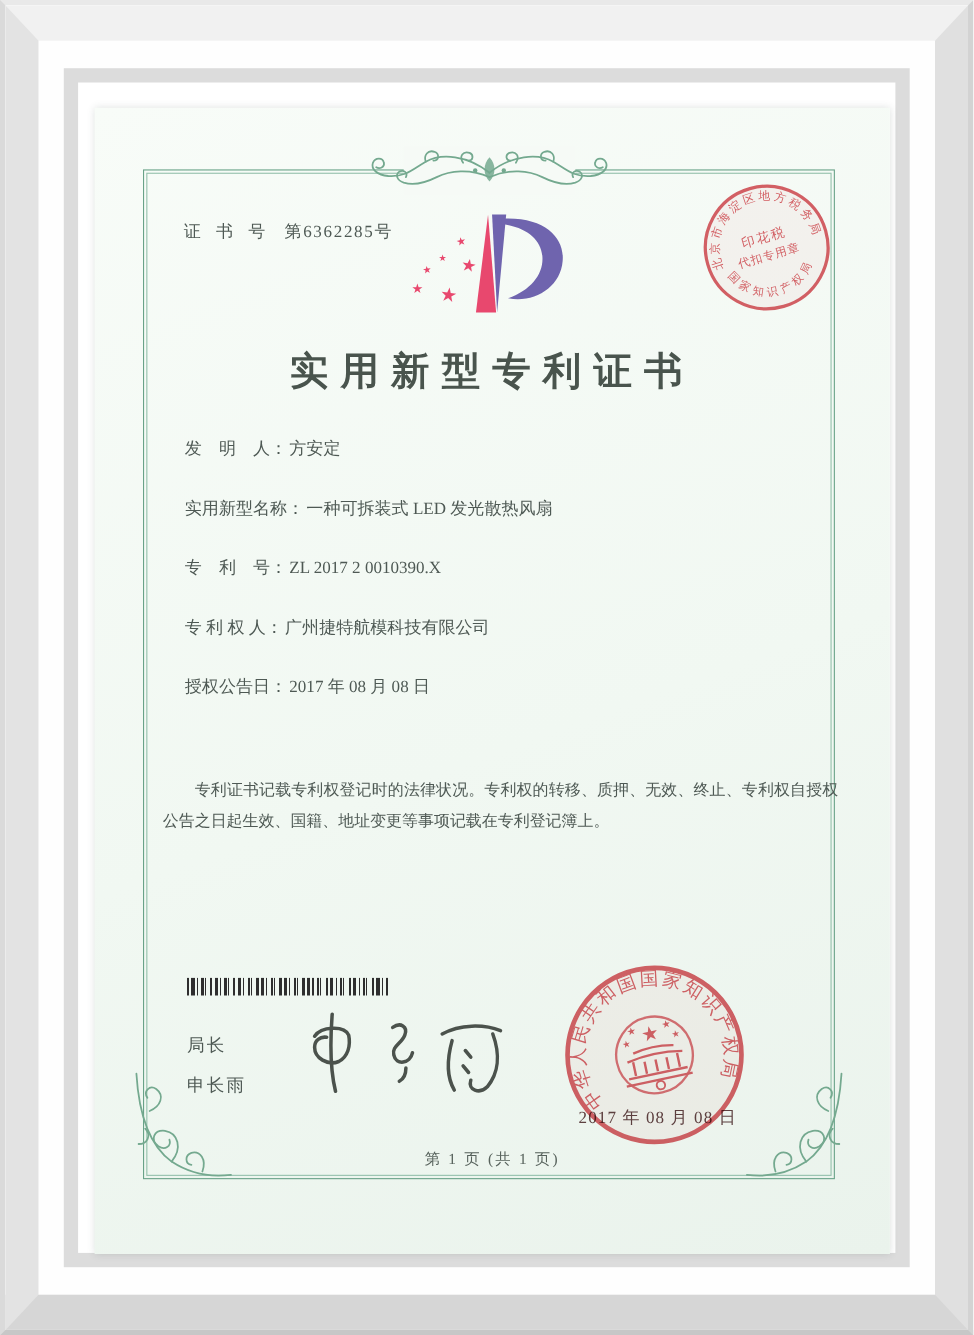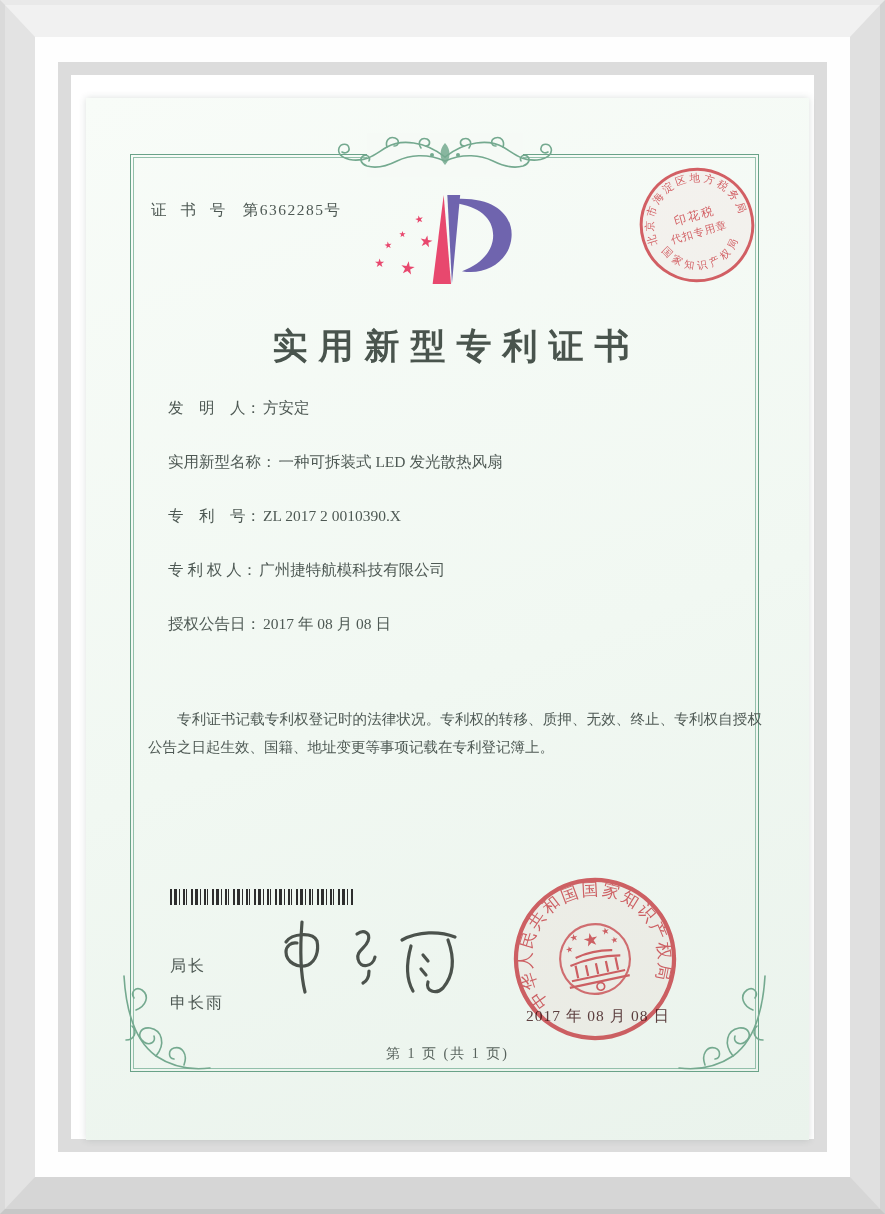--- a/index.html
+++ b/index.html
@@ -17,42 +17,42 @@
   .paper{position:absolute;left:86px;right:76px;top:98px;bottom:74px;
          background:linear-gradient(160deg,#f8fcf8 0%,#f1f8f2 55%,#eaf3ec 100%);
          box-shadow:0 0 7px rgba(60,80,70,.18);color:var(--ink,#4e5954);}
   .deco-border{position:absolute;left:44px;top:56px;width:629px;height:918px;
                border:1px solid #69a288;}
   .deco-border-inner{position:absolute;inset:2px;border:1px solid #93c0ab;}
   .flourish-top{position:absolute;left:239px;top:35px;}
   .flourish-bl{position:absolute;left:33px;top:872px;}
   .flourish-br{position:absolute;left:589px;top:872px;}
   
-  .cert-no{position:absolute;left:65px;top:102px;font-size:15.5px;letter-spacing:1.5px;}
+  .cert-no{position:absolute;left:81px;top:102px;font-size:15.5px;letter-spacing:1.5px;}
   .cert-no .lbl{margin-right:7px;letter-spacing:5px;}
   .logo{position:absolute;left:277px;top:88px;}
   .tax-seal{position:absolute;left:546px;top:62px;transform:rotate(-16deg);
             mix-blend-mode:multiply;opacity:.93;}
-  .title{position:absolute;left:0;top:216px;width:100%;margin:9px;text-align:center;
+  .title{position:absolute;left:0;top:216px;width:100%;margin:0;text-align:center;
          font-size:35px;font-weight:600;letter-spacing:11px;color:#49544d;}
   .fields{position:absolute;left:82px;top:300px;width:560px;font-size:15.5px;}
   .field-row{margin-bottom:33px;white-space:nowrap;}
   .field-row .val{margin-left:2px;}
   .paragraphs{position:absolute;left:62px;top:608px;width:614px;font-size:14.5px;
               line-height:27.5px;text-align:justify;}
   .paragraphs p{margin:0;text-indent:2em;}
   .barcode{position:absolute;left:84px;top:791px;width:183px;height:16px;
            background:repeating-linear-gradient(90deg,
              #2e2e2e 0 2px,transparent 2px 4px,
              #2e2e2e 4px 7px,transparent 7px 9px,
              #2e2e2e 9px 10px,transparent 10px 13px,
              #2e2e2e 13px 15px,transparent 15px 16px,
              #2e2e2e 16px 17px,transparent 17px 21px);}
   .commissioner{position:absolute;left:84px;top:842px;font-size:16px;letter-spacing:2px;}
-  .commissioner div{margin-bottom:16px;margin-top:16px;}
+  .commissioner div{margin-bottom:16px;}
   .signature{position:absolute;left:186px;top:812px;}
   .issue-date{position:absolute;left:440px;top:908px;font-size:15.5px;
               letter-spacing:1px;color:#5d4141;}
   .office-seal{position:absolute;left:424px;top:776px;transform:rotate(-12deg);
                mix-blend-mode:multiply;opacity:.92;pointer-events:none;}
   .page-footer{position:absolute;left:0;top:947px;width:100%;text-align:center;
                font-size:14px;letter-spacing:2px;color:#57625c;}
   svg text{font-family:"Liberation Serif","DejaVu Serif",serif;}
 </style>
 </head>

